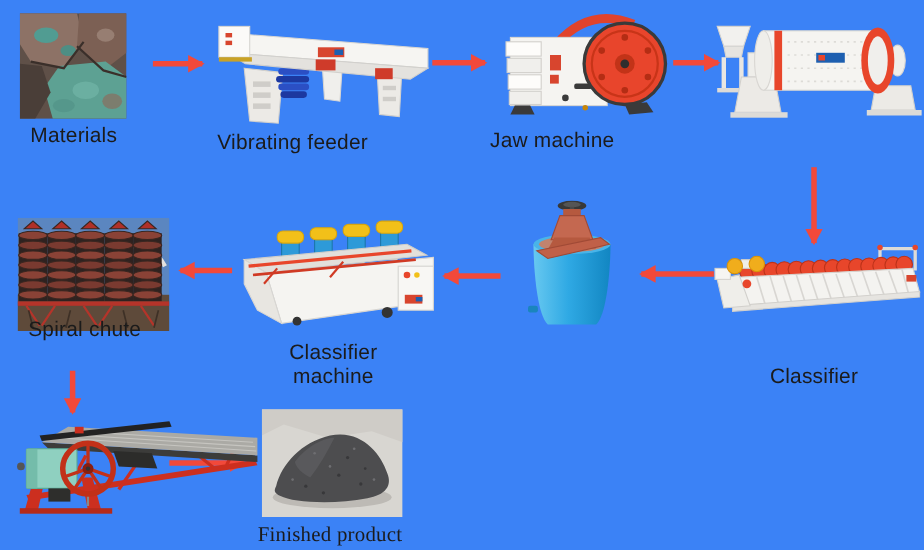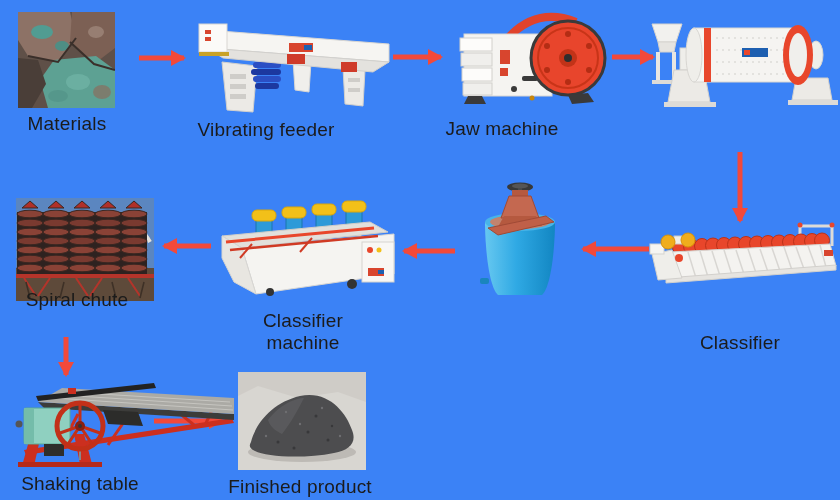--- a/index.html
+++ b/index.html
@@ -385,16 +385,15 @@
       </g>
     </svg>
   </figure>
 
   <div class="label" style="left:-8px;top:113px;width:150px;">Materials</div>
   <div class="label" style="left:191px;top:119px;width:150px;">Vibrating feeder</div>
   <div class="label" style="left:427px;top:118px;width:150px;">Jaw machine</div>
   <div class="label" style="left:665px;top:310px;width:150px;margin-top:22px;">Classifier</div>
   <div class="label" style="left:228px;top:310px;width:150px;">Classifier machine</div>
   <div class="label" style="left:2px;top:289px;width:150px;">Spiral chute</div>
-  <div class="label" style="left:5px;top:473px;width:150px;">Shaking table</div>
-  <div class="label" style="left:225px;top:476px;width:150px;">Finished product</div>
+  <div class="label" style="left:225px;top:476px;width:150px;font-family:Liberation Serif, serif;">Finished product</div>
 
 </div>
 
 </body></html>

